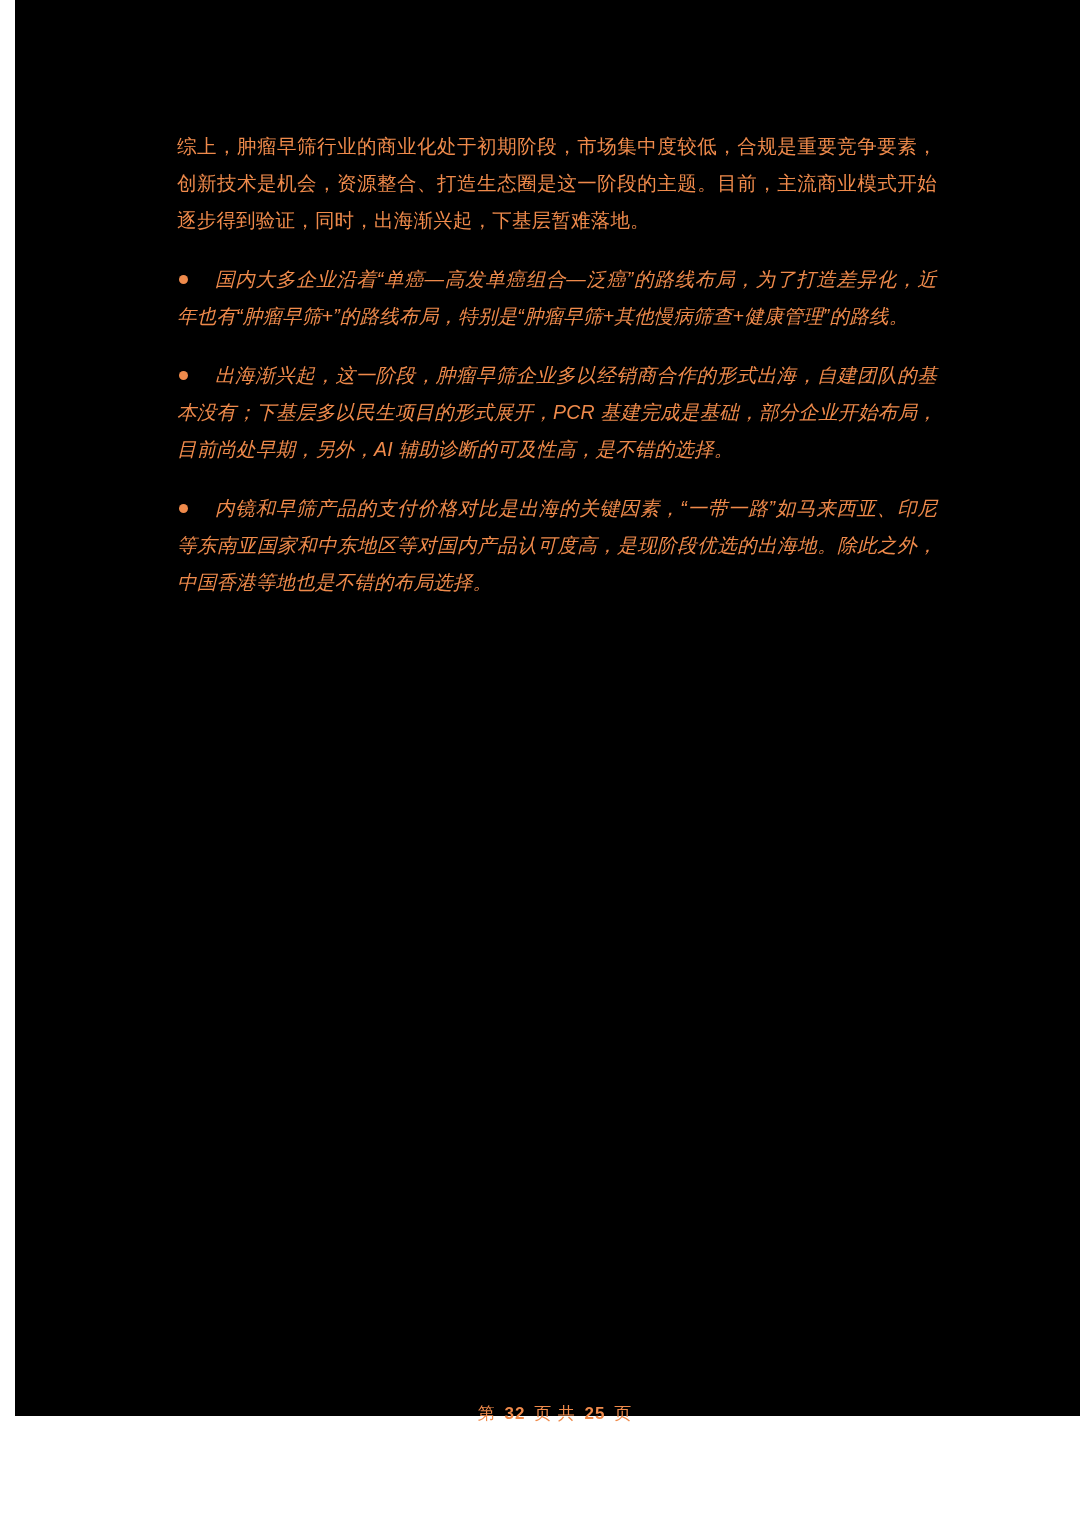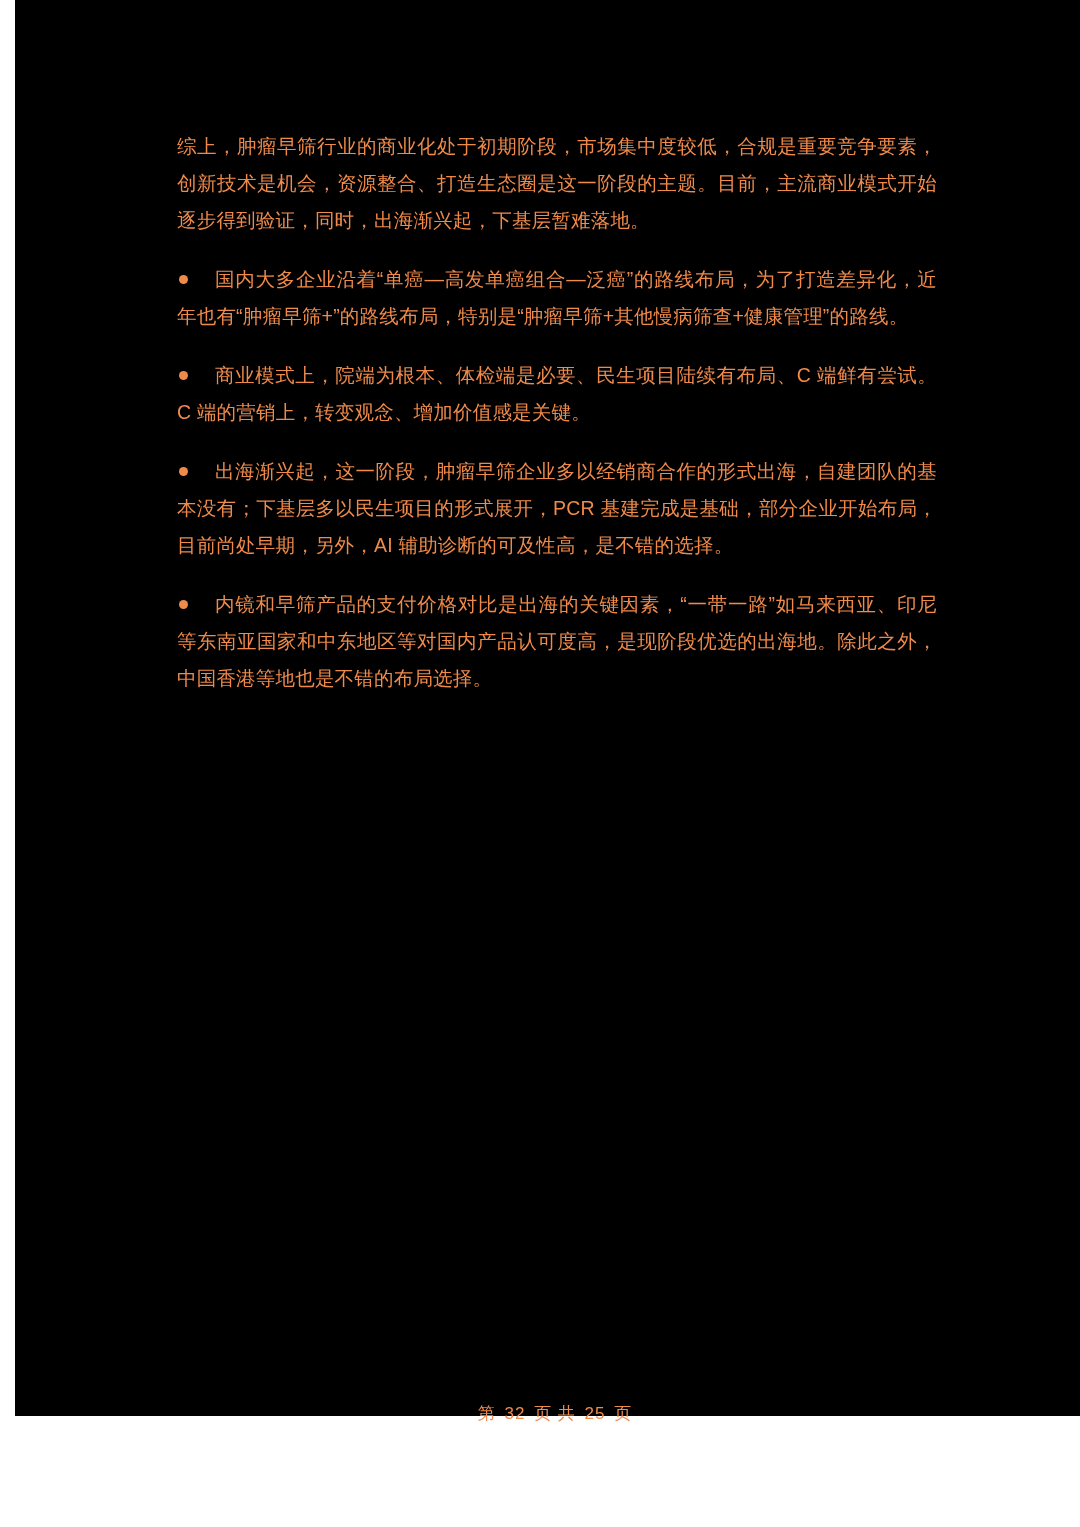--- a/index.html
+++ b/index.html
@@ -57,58 +57,55 @@
   }
   .bullet-item .btext {
     display: block;
     font-size: 19.5px;
     line-height: 37px;
     color: #ef8a4b;
     text-align: justify;
     text-justify: inter-ideograph;
     text-indent: 38px;
     letter-spacing: 0.2px;
+    font-style: italic;
   }
   .footer {
     position: absolute;
     left: 0;
     top: 1402px;
     width: 1080px;
     text-align: center;
     font-size: 17px;
     color: #ef8a4b;
     letter-spacing: 1px;
   }
   .footer span {
     display: inline;
   }
   .footer .num {
-    font-weight: normal;
+    font-weight: bold;
     padding: 0 3px;
     text-align: right;
   }
 </style>
 </head>
 <body>
 
 <div class="page">
 
   <div class="content">
 
     <p class="para">综上，肿瘤早筛行业的商业化处于初期阶段，市场集中度较低，合规是重要竞争要素，创新技术是机会，资源整合、打造生态圈是这一阶段的主题。目前，主流商业模式开始逐步得到验证，同时，出海渐兴起，下基层暂难落地。</p>
 
     <div class="bullet-item">
       <span class="dot"></span>
       <span class="btext">国内大多企业沿着“单癌—高发单癌组合—泛癌”的路线布局，为了打造差异化，近年也有“肿瘤早筛+”的路线布局，特别是“肿瘤早筛+其他慢病筛查+健康管理”的路线。</span>
     </div>
 
-    <div class="bullet-item">
-      <span class="dot"></span>
-      <span class="btext">商业模式上，院端为根本、体检端是必要、民生项目陆续有布局、C 端鲜有尝试。C 端的营销上，转变观念、增加价值感是关键。</span>
-    </div>
 
     <div class="bullet-item">
       <span class="dot"></span>
       <span class="btext">出海渐兴起，这一阶段，肿瘤早筛企业多以经销商合作的形式出海，自建团队的基本没有；下基层多以民生项目的形式展开，PCR 基建完成是基础，部分企业开始布局，目前尚处早期，另外，AI 辅助诊断的可及性高，是不错的选择。</span>
     </div>
 
     <div class="bullet-item">
       <span class="dot"></span>
       <span class="btext">内镜和早筛产品的支付价格对比是出海的关键因素，“一带一路”如马来西亚、印尼等东南亚国家和中东地区等对国内产品认可度高，是现阶段优选的出海地。除此之外，中国香港等地也是不错的布局选择。</span>
     </div>

